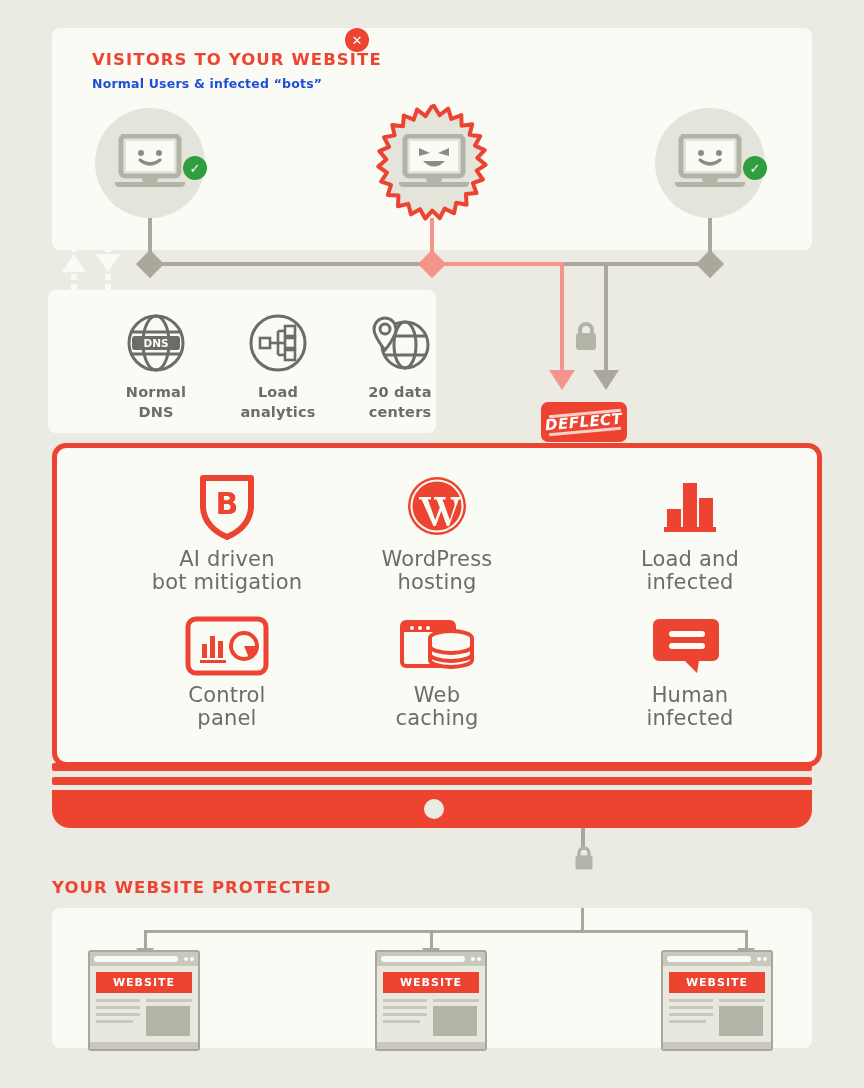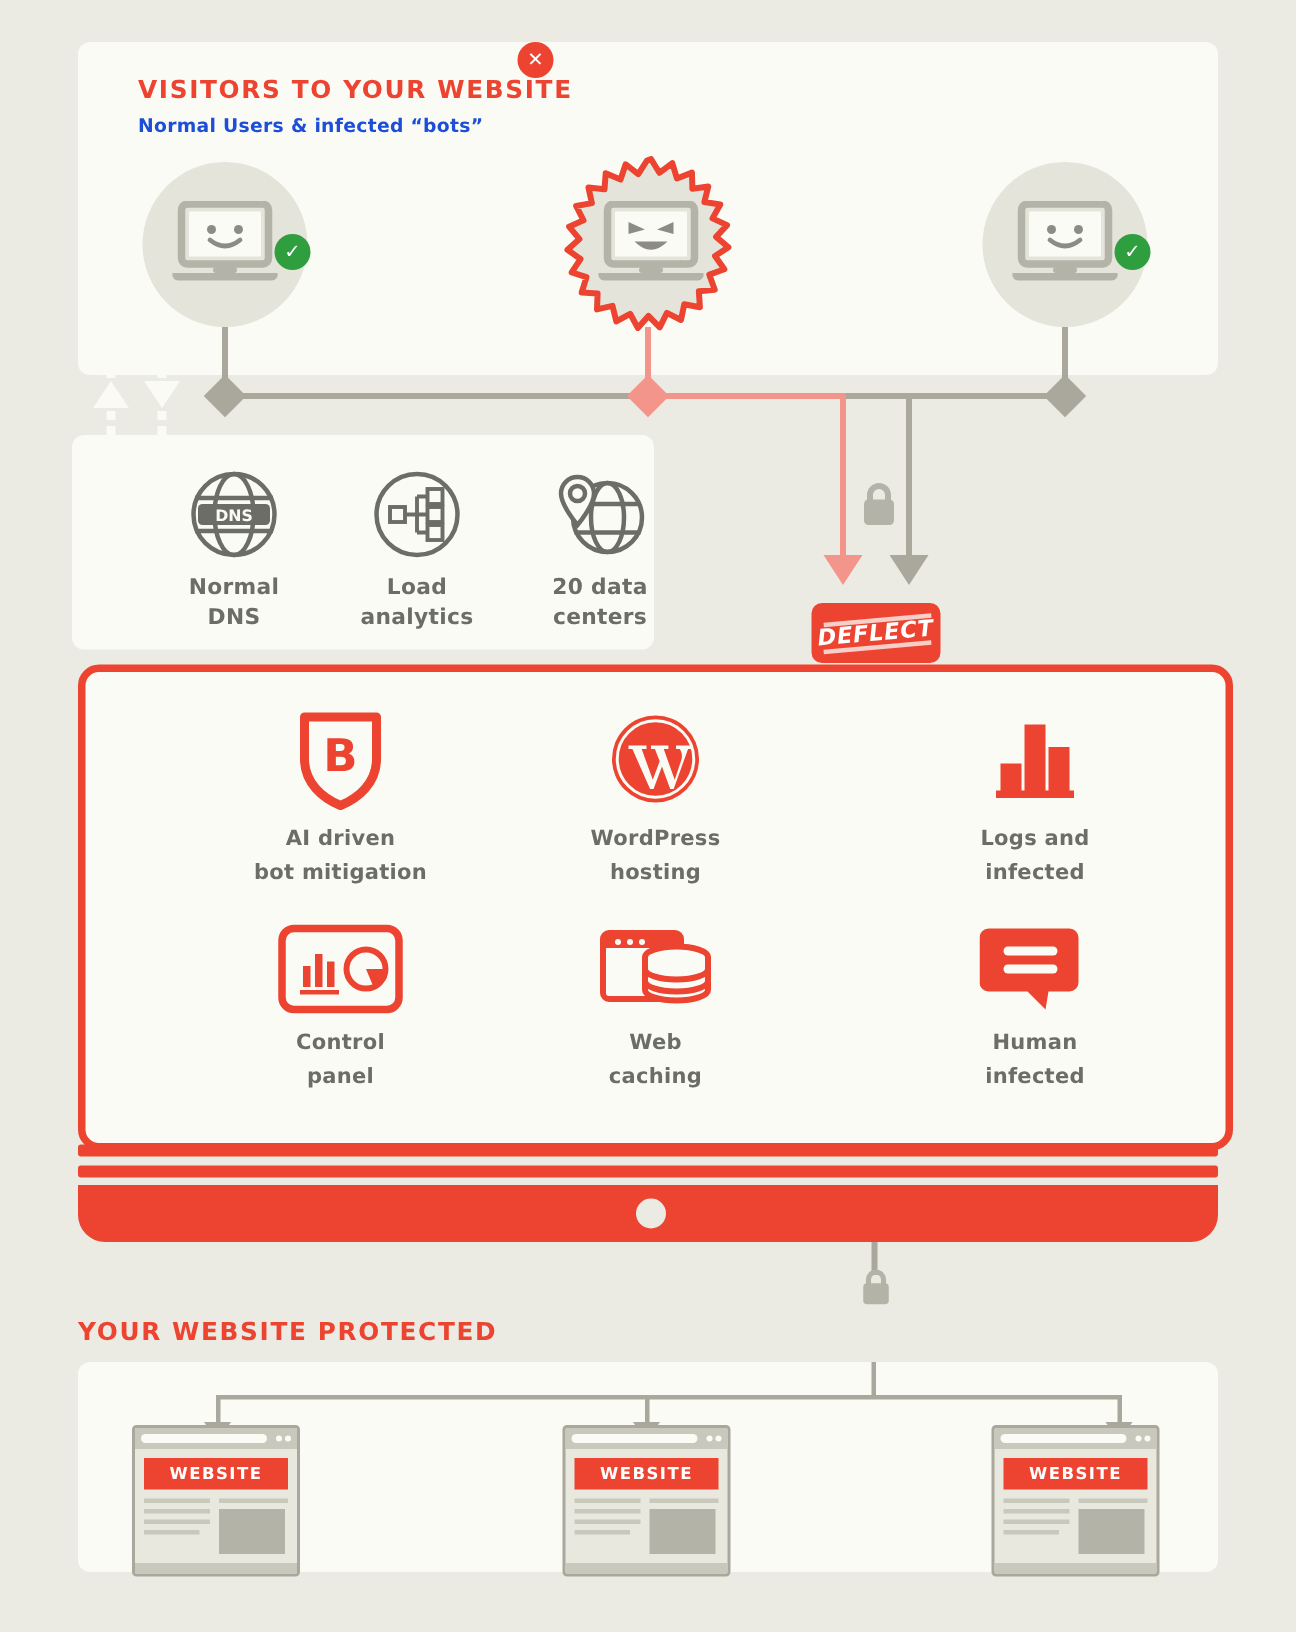--- a/index.html
+++ b/index.html
@@ -21,21 +21,21 @@
     letter-spacing:1.1px;text-transform:uppercase;
     font-family:"DejaVu Sans","Liberation Sans",sans-serif;
   }
   .h-sub{color:#1d4ed8;font-weight:bold;font-size:12.5px;letter-spacing:.2px;}
 
   .lbl{
     color:#6d6d68;font-weight:bold;font-size:14.5px;
     line-height:20px;text-align:center;letter-spacing:.2px;
   }
   .lbl-big{
-    color:#6d6d68;font-weight:bold;font-size:14px;
+    color:#6d6d68;font-weight:normal;font-size:21px;
     line-height:23px;text-align:center;letter-spacing:.2px;
   }
 
   
   .vcircle{
     width:110px;height:110px;border-radius:50%;
     background:#e4e4db;display:flex;align-items:center;justify-content:center;
   }
   .badge{
     position:absolute;width:24px;height:24px;border-radius:50%;
@@ -281,21 +281,21 @@
 
     <div class="abs" style="left:533px;top:22px;width:200px;">
       <div style="display:flex;justify-content:center;height:72px;align-items:center;">
         <svg width="62" height="58" viewBox="0 0 62 58">
           <rect x="8" y="32" width="14" height="20" fill="#ec4430"></rect>
           <rect x="24" y="6" width="14" height="46" fill="#ec4430"></rect>
           <rect x="40" y="21" width="14" height="31" fill="#ec4430"></rect>
           <rect x="5" y="50" width="52" height="5" fill="#ec4430"></rect>
         </svg>
       </div>
-      <div class="lbl-big" style="margin-top:6px;">Logs and</div>
+      <div class="lbl-big" style="margin-top:6px;">Load and</div>
       <div class="lbl-big">infected</div>
     </div>
 
     <div class="abs" style="left:70px;top:166px;width:200px;">
       <div style="display:flex;justify-content:center;height:64px;align-items:center;">
         <svg width="84" height="60" viewBox="0 0 84 60">
           <rect x="3" y="3" width="78" height="54" rx="8" fill="none" stroke="#ec4430" stroke-width="5"></rect>
           <rect x="17" y="28" width="5" height="14" fill="#ec4430"></rect>
           <rect x="25" y="20" width="5" height="22" fill="#ec4430"></rect>
           <rect x="33" y="25" width="5" height="17" fill="#ec4430"></rect>

